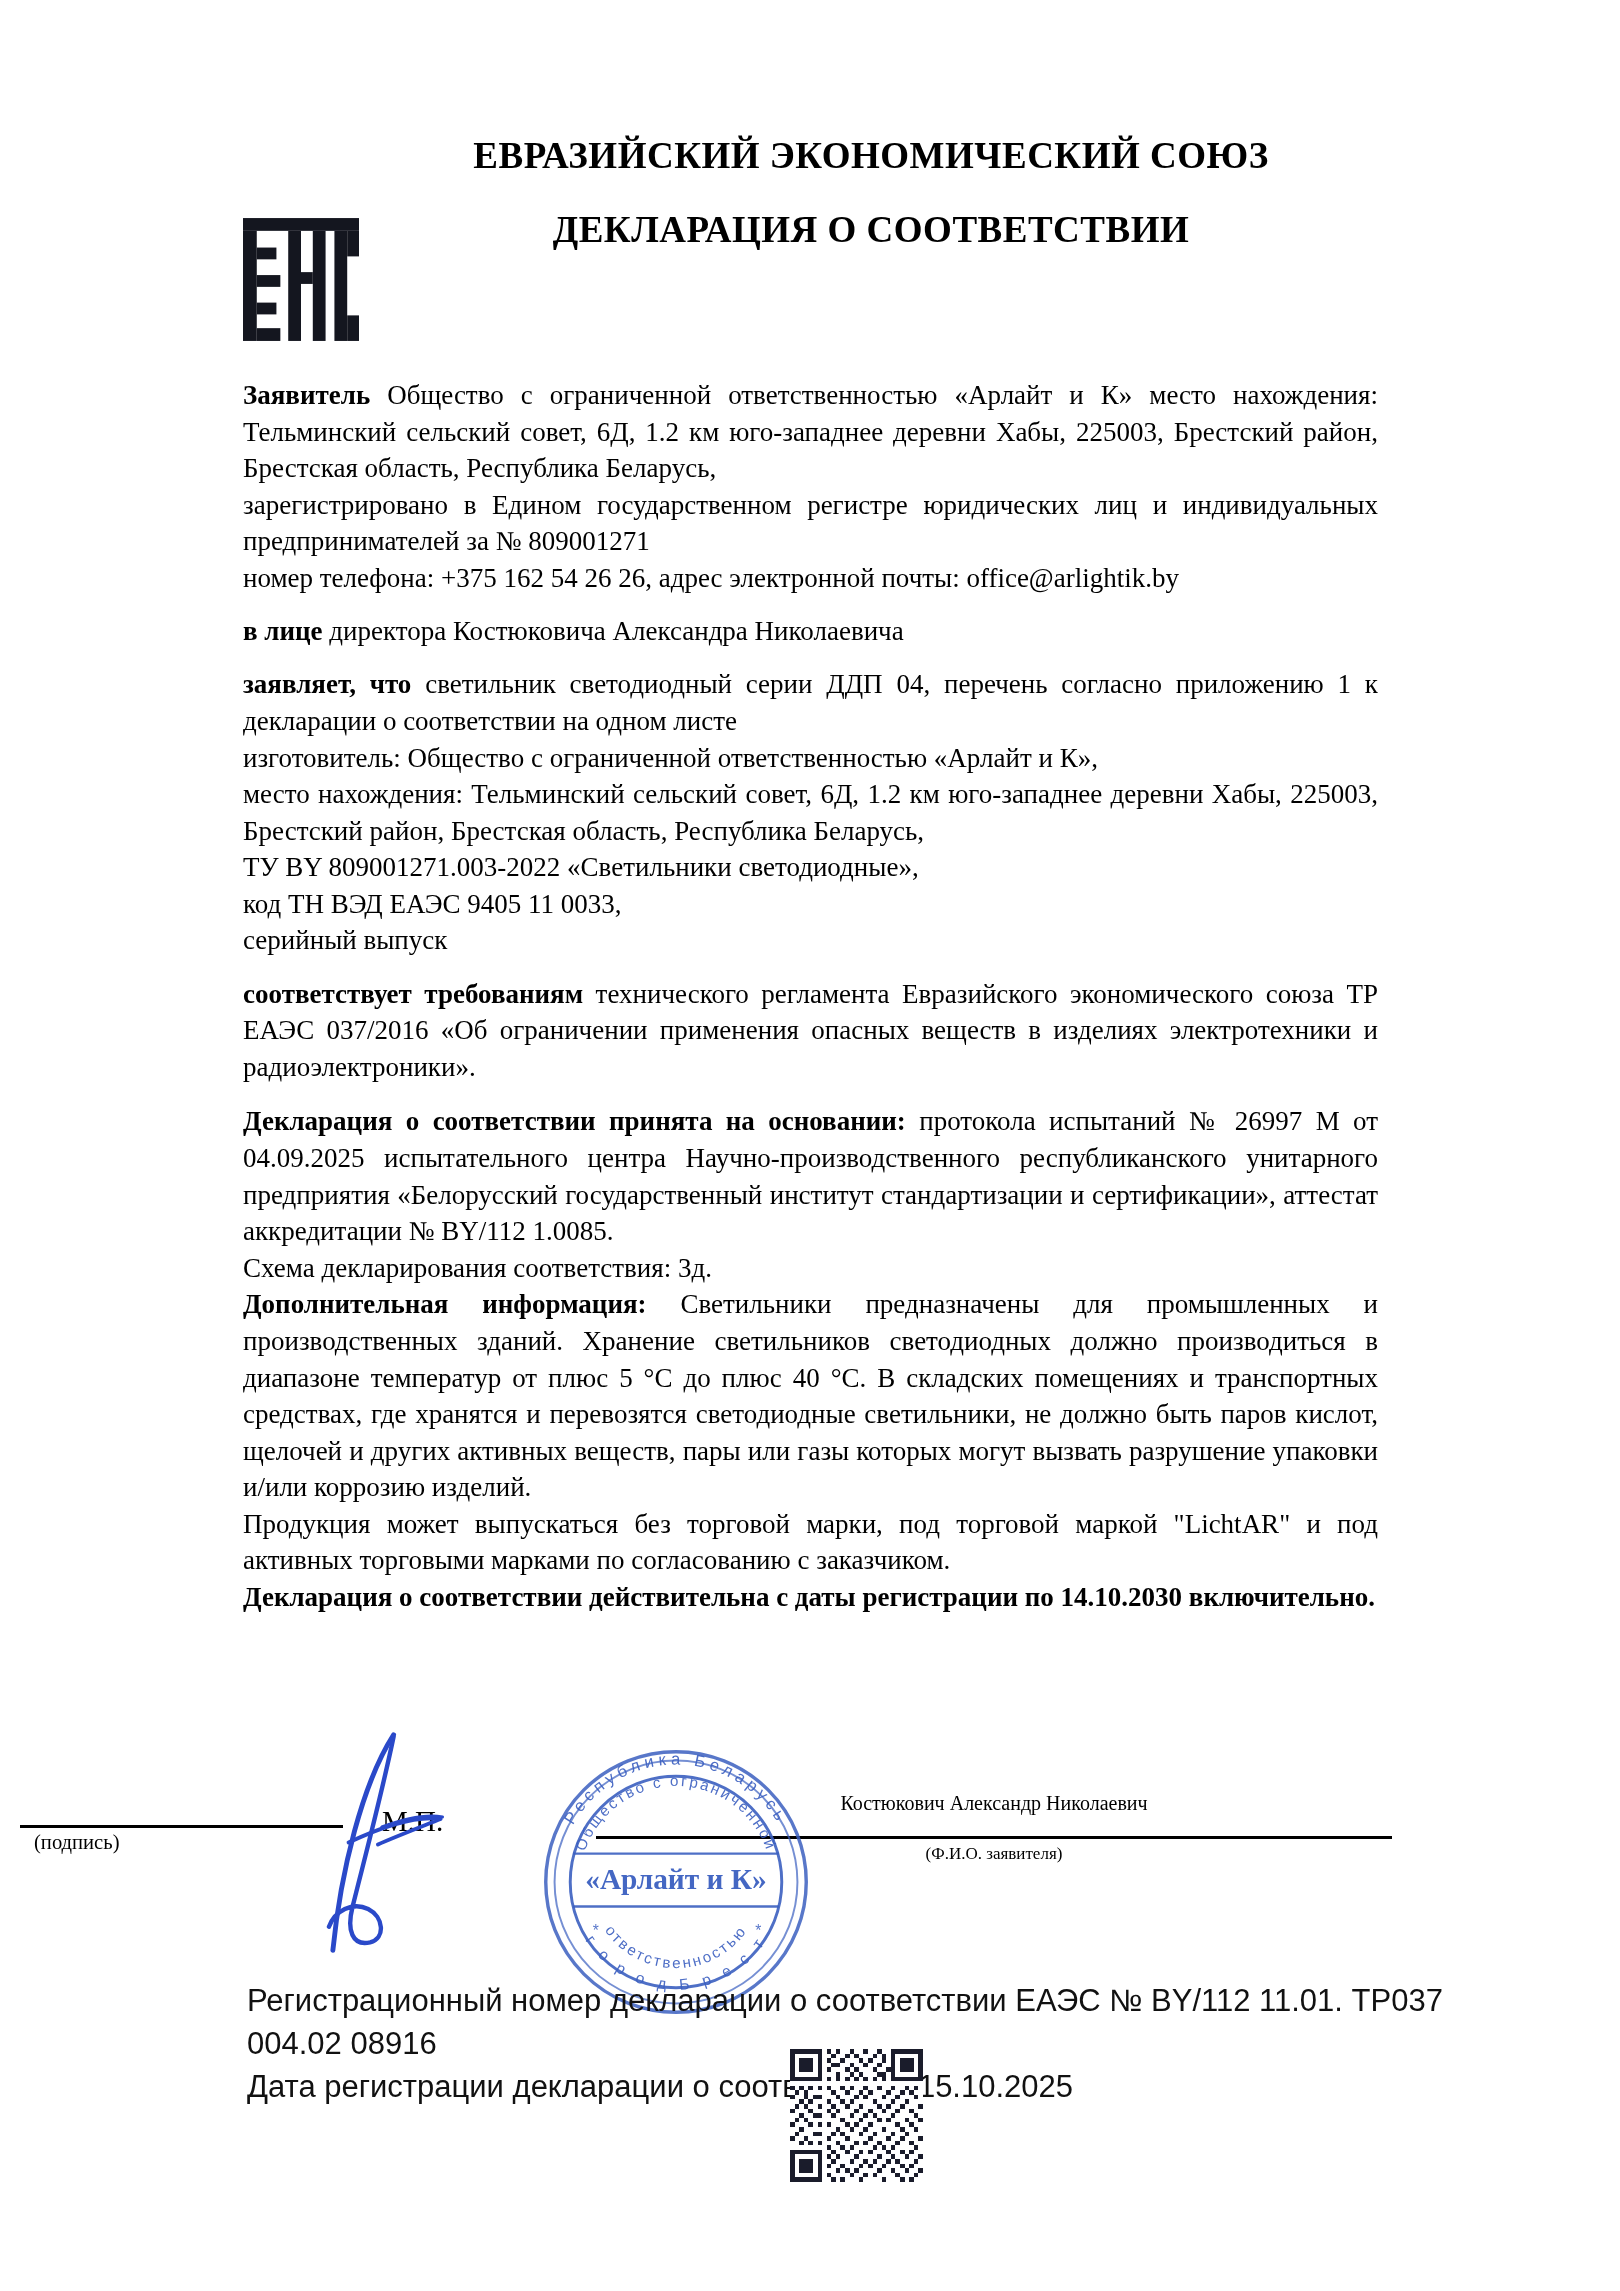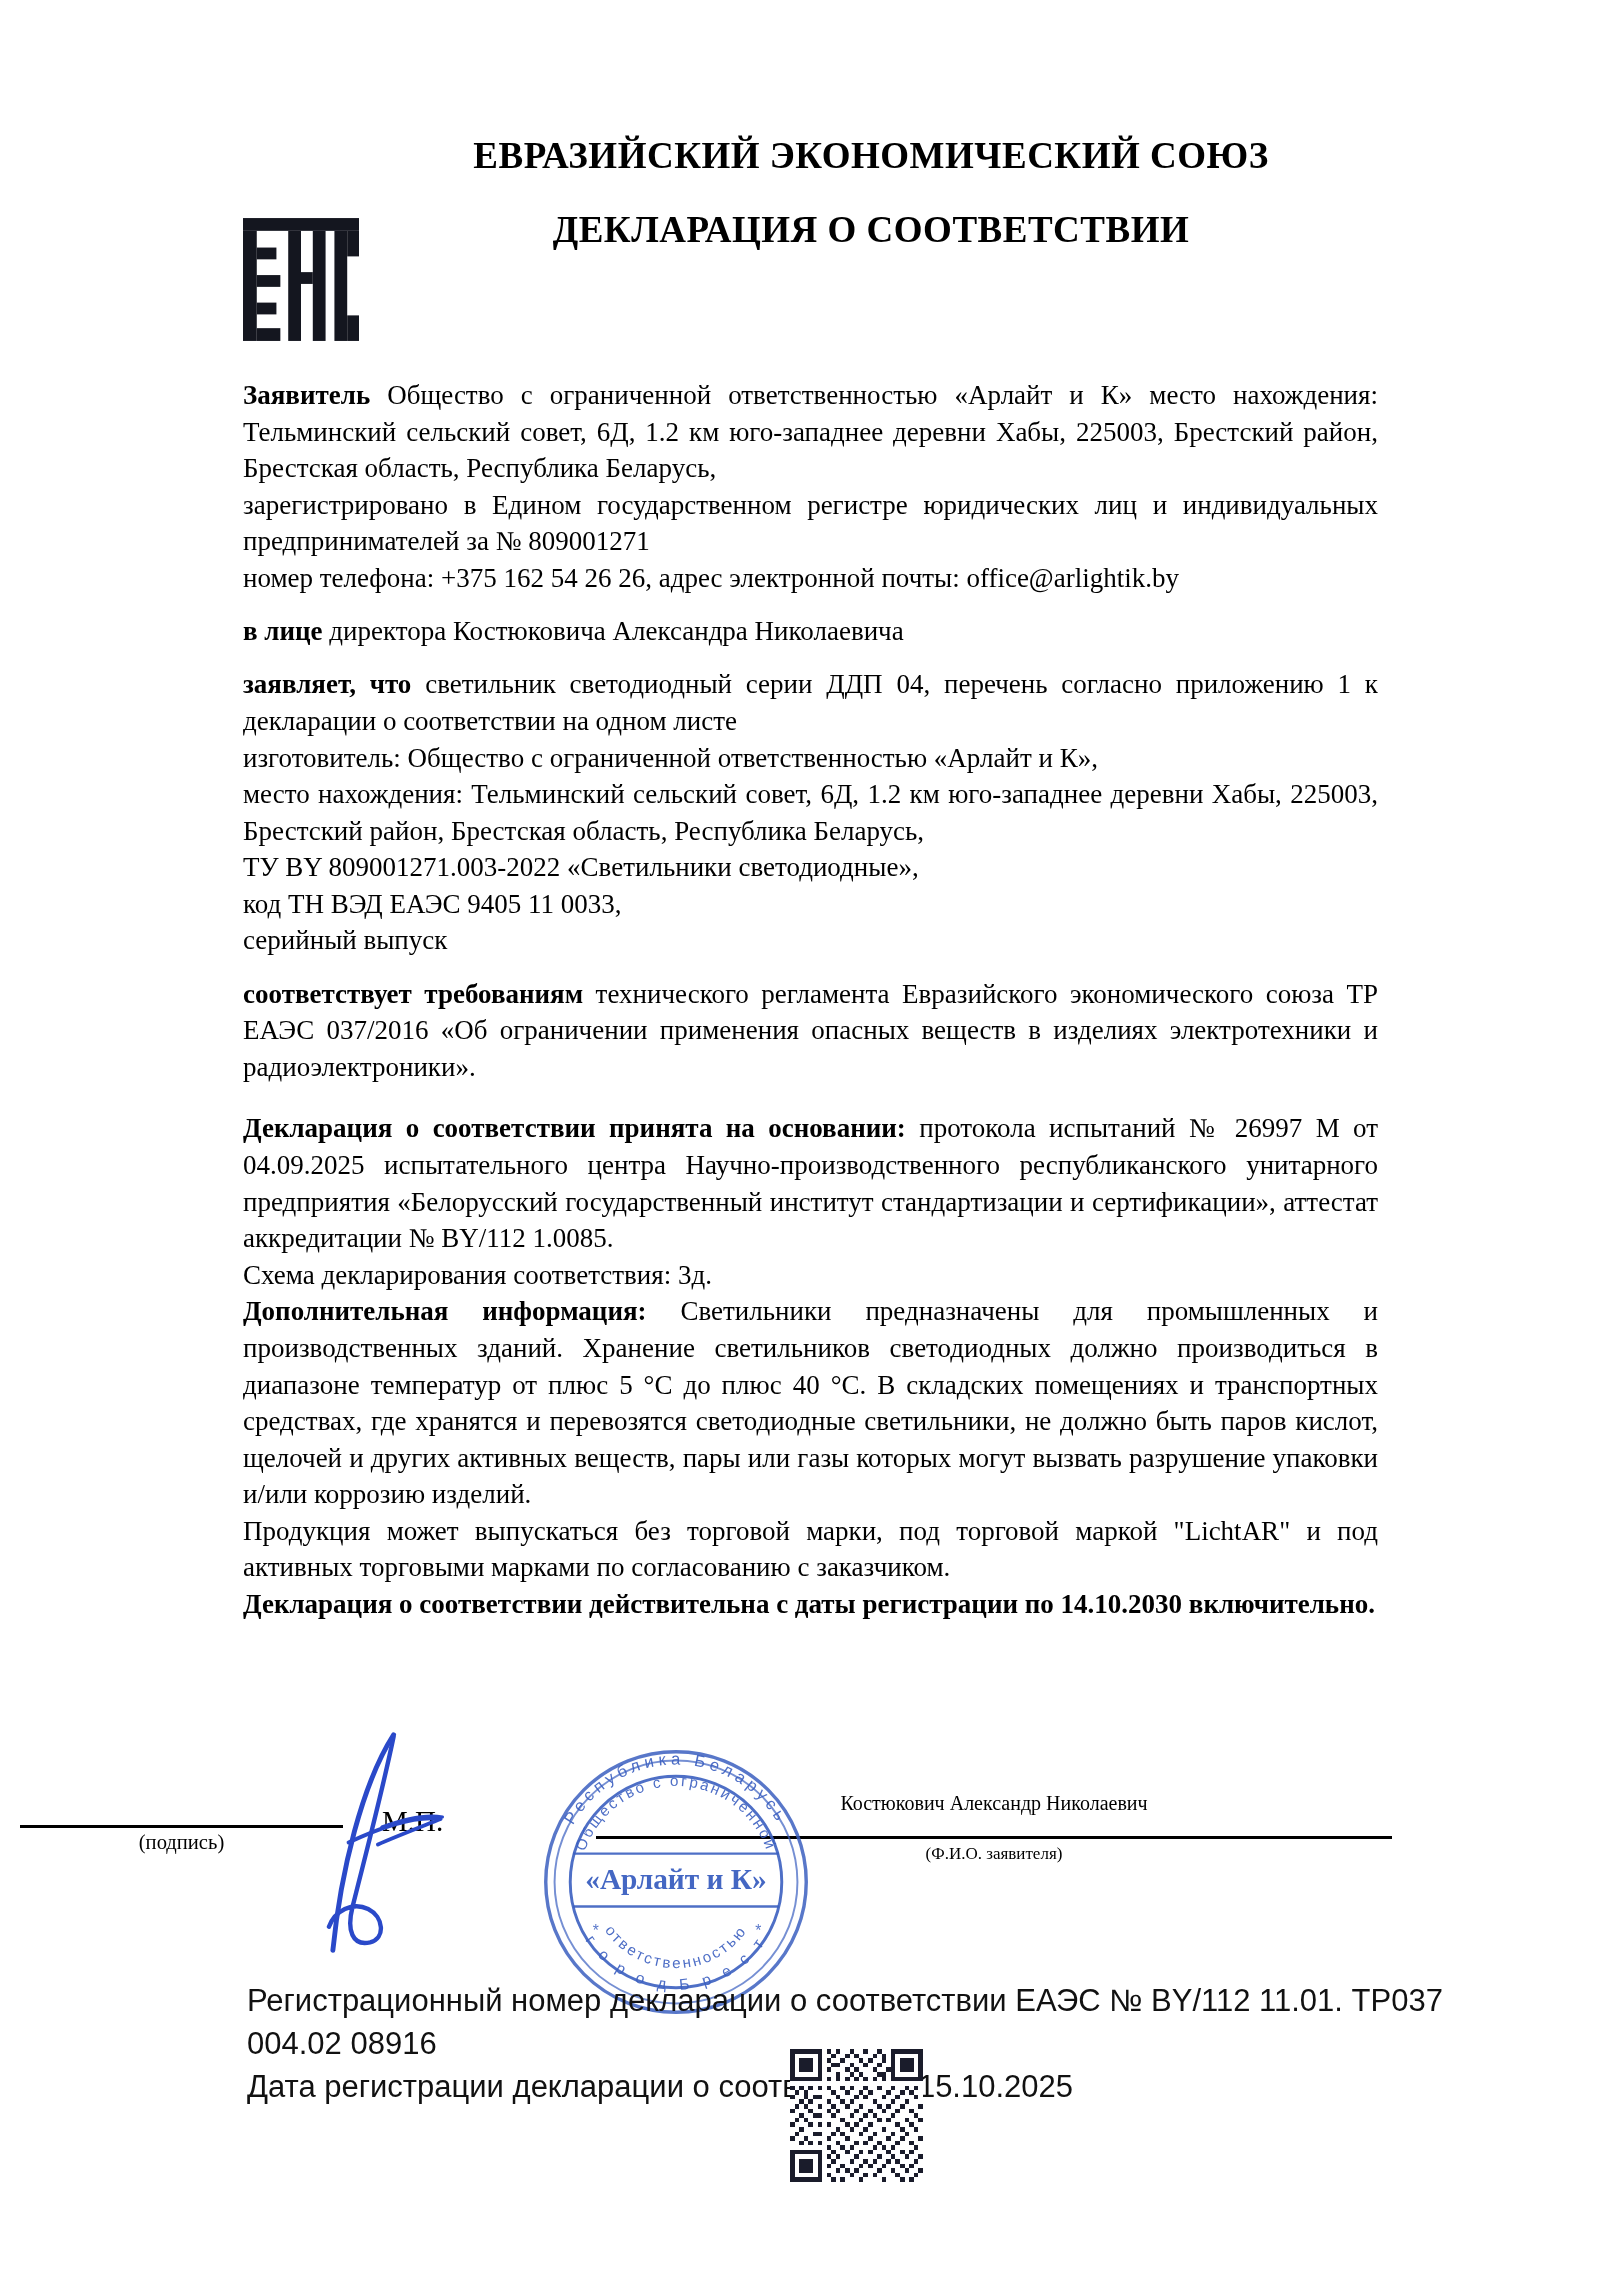--- a/index.html
+++ b/index.html
@@ -53,36 +53,36 @@
     position: absolute;
     left: 243px;
     top: 377px;
     width: 1135px;
     font-size: 27px;
     line-height: 1.355;
   }
   .p { margin: 0 0 0 0; }
   .p.just { text-align: justify; text-align-last: left; }
   .p.gap { margin-top: 16.7px; }
-  .p.gap-sm { margin-top: 25px; }
+  .p.gap-sm { margin-top: 18px; }
   b.lbl { font-weight: bold; }
   .sig-line-left {
     position: absolute;
     left: 19.6px;
     top: 1825px;
     width: 323px;
     height: 2.9px;
     background: #000;
   }
   .sig-cap-left {
     position: absolute;
-    left: 20px;
+    left: 34px;
     top: 1831px;
     width: 323px;
-    text-align: center;
+    text-align: left;
     font-size: 20.6px;
   }
   .mp-label {
     position: absolute;
     left: 382px;
     top: 1805px;
     font-size: 29px;
   }
   .sig-line-right {
     position: absolute;

